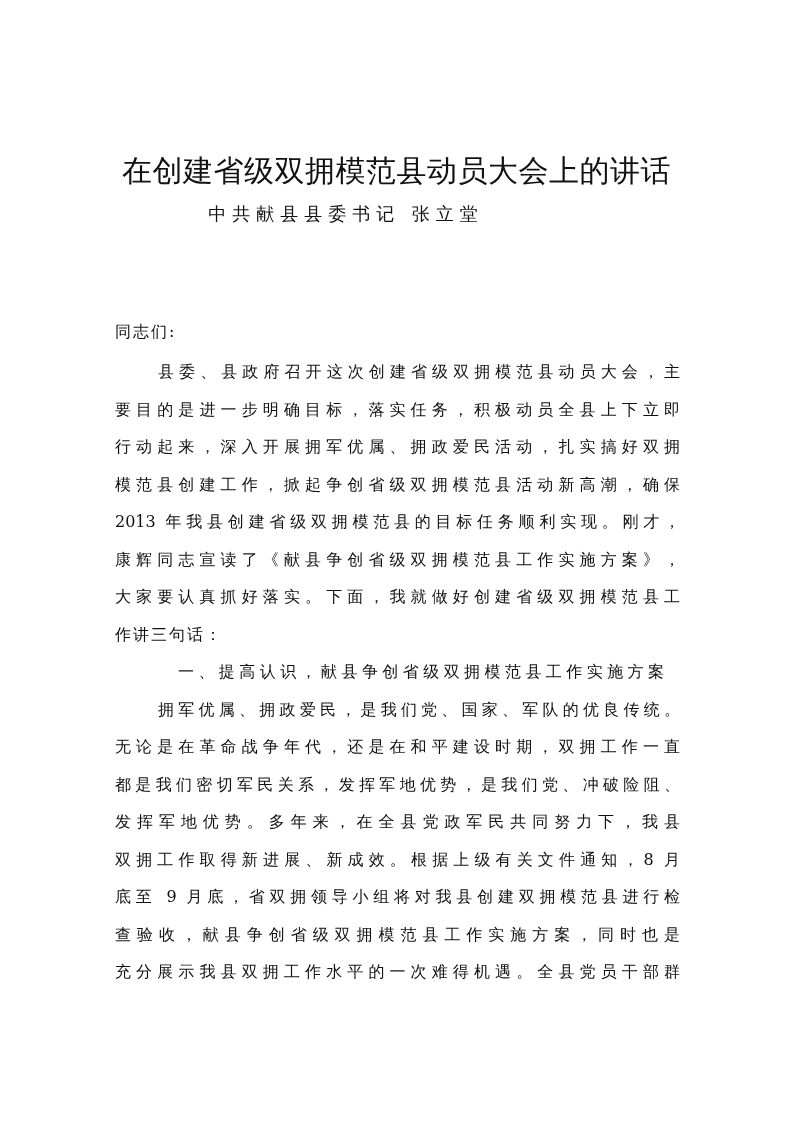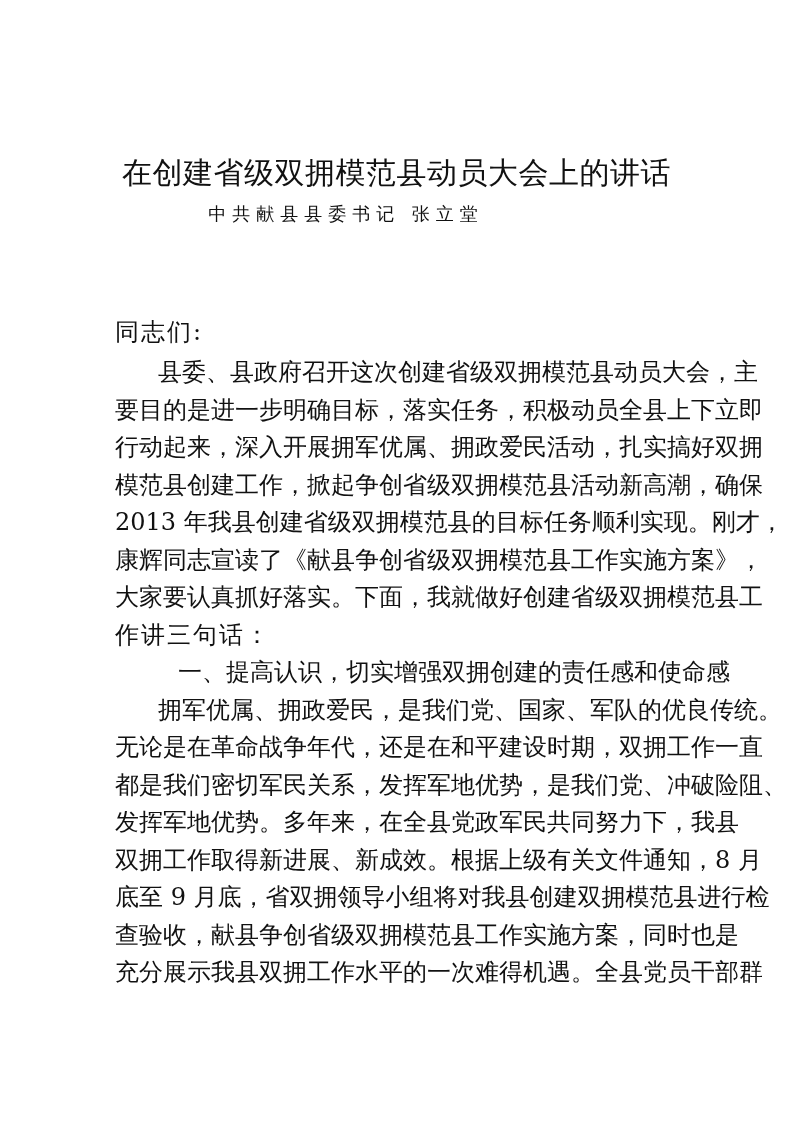--- a/index.html
+++ b/index.html
@@ -24,21 +24,21 @@
     }
     .title {
       position: absolute;
       left: 0;
       width: 793px;
       top: 153px;
       text-align: center;
       font-size: 30px;
       line-height: 40px;
       letter-spacing: 0.5px;
-      font-family: Liberation Serif, serif;
+      font-family: Liberation Mono, monospace;
       font-weight: normal;
       margin: 0;
     }
     .subtitle {
       position: absolute;
       left: 0;
       width: 692px;
       top: 200px;
       text-align: center;
       font-size: 18px;
@@ -52,21 +52,21 @@
       top: 240px;
       text-align: center;
       font-size: 18px;
       line-height: 28px;
     }
     .line {
       position: absolute;
       left: 115px;
       width: 565px;
       height: 30px;
-      font-size: 24px;
+      font-size: 16px;
       line-height: 30px;
       white-space: nowrap;
       text-align: justify;
       text-align-last: justify;
     }
     .line.short {
       text-align: left;
       text-align-last: left;
       letter-spacing: 2px;
     }
@@ -90,21 +90,21 @@
 
   <div id="body-lines">
       <div class="line indent" style="top: 357px;">县委、县政府召开这次创建省级双拥模范县动员大会，主</div>
       <div class="line" style="top: 395px;">要目的是进一步明确目标，落实任务，积极动员全县上下立即</div>
       <div class="line" style="top: 432px;">行动起来，深入开展拥军优属、拥政爱民活动，扎实搞好双拥</div>
       <div class="line" style="top: 470px;">模范县创建工作，掀起争创省级双拥模范县活动新高潮，确保</div>
       <div class="line" style="top: 507px;">2013 年我县创建省级双拥模范县的目标任务顺利实现。刚才，</div>
       <div class="line" style="top: 545px;">康辉同志宣读了《献县争创省级双拥模范县工作实施方案》，</div>
       <div class="line" style="top: 582px;">大家要认真抓好落实。下面，我就做好创建省级双拥模范县工</div>
       <div class="line short" style="top: 620px;">作讲三句话：</div>
-      <div class="line heading" style="top: 657px;">一、提高认识，切实增强双拥创建的责任感和使命感</div>
+      <div class="line heading" style="top: 657px;">一、提高认识，献县争创省级双拥模范县工作实施方案</div>
       <div class="line indent" style="top: 695px;">拥军优属、拥政爱民，是我们党、国家、军队的优良传统。</div>
       <div class="line" style="top: 732px;">无论是在革命战争年代，还是在和平建设时期，双拥工作一直</div>
       <div class="line" style="top: 770px;">都是我们密切军民关系，发挥军地优势，是我们党、冲破险阻、</div>
       <div class="line" style="top: 807px;">发挥军地优势。多年来，在全县党政军民共同努力下，我县</div>
       <div class="line" style="top: 845px;">双拥工作取得新进展、新成效。根据上级有关文件通知，8 月</div>
       <div class="line" style="top: 882px;">底至 9 月底，省双拥领导小组将对我县创建双拥模范县进行检</div>
       <div class="line" style="top: 920px;">查验收，献县争创省级双拥模范县工作实施方案，同时也是</div>
       <div class="line" style="top: 957px;">充分展示我县双拥工作水平的一次难得机遇。全县党员干部群</div>
     </div>
 </div>

